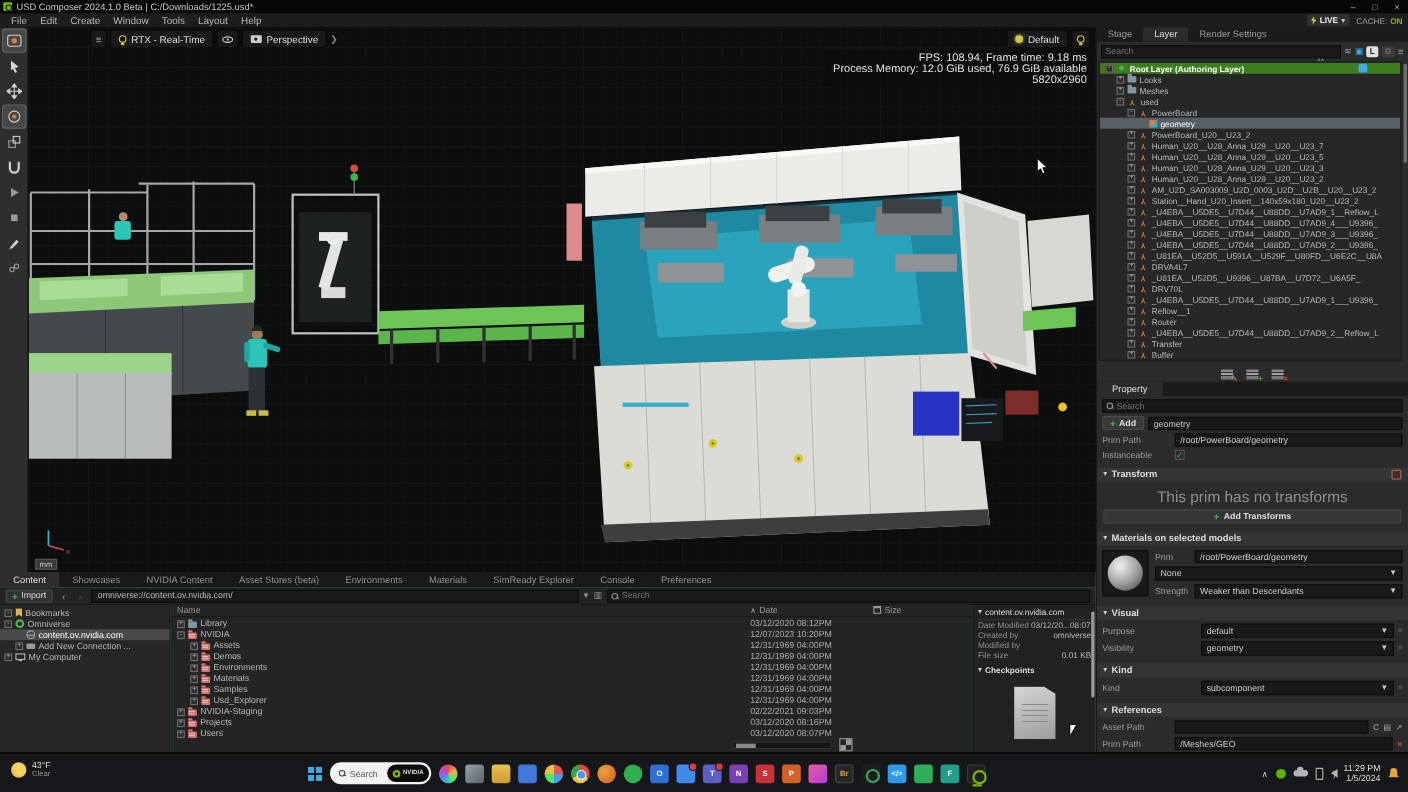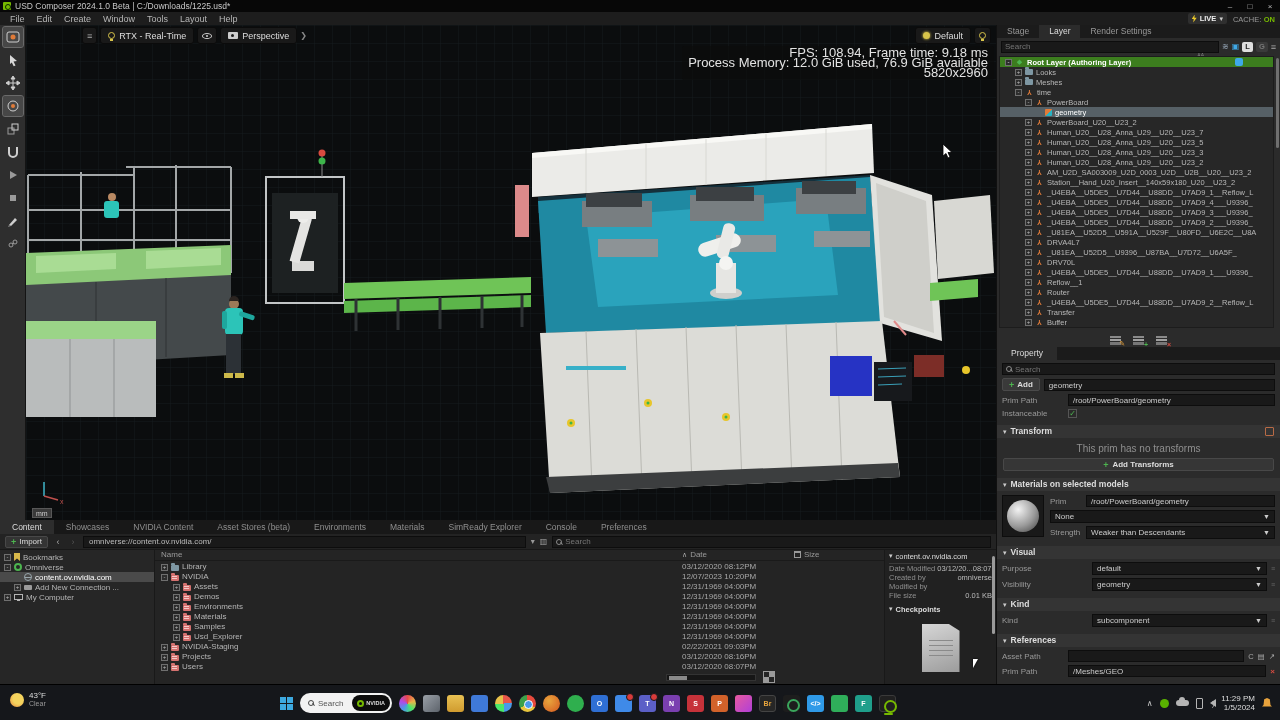--- a/index.html
+++ b/index.html
@@ -32,21 +32,21 @@
 .vp-sq{padding:0 4px}
 .bulb{width:7px;height:7px;border:1px solid #d8c44a;border-radius:50%;position:relative}
 .bulb::after{content:"";position:absolute;left:1px;bottom:-3px;width:3px;height:2px;background:#d8c44a}
 .eye{width:10px;height:6px;border:1px solid #ccc;border-radius:50%;position:relative}
 .eye::after{content:"";position:absolute;left:3px;top:1px;width:2px;height:2px;border-radius:50%;background:#ccc}
 .cam{width:10px;height:7px;background:#ccc;border-radius:1px;position:relative}
 .cam::after{content:"";position:absolute;left:3px;top:2px;width:3px;height:3px;border-radius:50%;background:#1a1a1a}
 .caret{color:#888;font-size:8px}
 .vp-right{position:absolute;right:5px;top:2px;display:flex;gap:3px;z-index:5}
 .sun{width:7px;height:7px;border-radius:50%;background:#d8c44a;box-shadow:0 0 2px 1px rgba(216,196,74,.5)}
-.vp-stats{position:absolute;right:2px;top:21px;background:rgba(12,12,12,.6);padding:2px 6px;font-size:13px;line-height:10px;color:#e3e3e3;text-align:right;border-radius:2px;z-index:5}
+.vp-stats{position:absolute;right:2px;top:21px;background:rgba(12,12,12,.6);padding:2px 6px;font-size:10px;line-height:10px;color:#e3e3e3;text-align:right;border-radius:2px;z-index:5}
 .vp-axis{position:absolute;left:10px;bottom:14px;z-index:5}
 .vp-unit{position:absolute;left:6px;bottom:2px;background:#3a3a3a;border:1px solid #585858;font-size:7px;color:#ccc;padding:0 3px;height:10px;line-height:9px;z-index:5}
 .cursor-arrow{position:absolute;left:916px;top:118px;z-index:6}
 
 #right-panel{position:absolute;left:996px;top:25px;width:284px;height:659px;background:#2b2b2b;border-left:1px solid #101010}
 .rp-tabs{height:13px;background:#1b1b1b;display:flex;font-size:8.5px;color:#989898}
 .rp-tab{padding:0 10px;line-height:13px}
 .rp-tab.active{background:#2b2b2b;color:#ddd}
 .lp-search-row{display:flex;align-items:center;gap:3px;height:17px;padding:0 4px}
 .search-wrap{flex:1;display:flex;align-items:center;background:#191919;border:1px solid #0d0d0d;height:12px;padding:0 3px;gap:3px}
@@ -89,21 +89,21 @@
 .pfield{flex:1;background:#191919;border:1px solid #0d0d0d;height:12px;line-height:11px;padding:0 4px;color:#ccc;font-size:8px;white-space:nowrap;overflow:hidden}
 .pselect{flex:1;background:#191919;border:1px solid #0d0d0d;height:13px;line-height:12px;padding:0 4px;color:#ccc;font-size:8px;display:flex;justify-content:space-between;align-items:center}
 .dd{color:#ccc;font-size:7px}
 .eq{color:#666;font-size:7px}
 .add-btn{background:#3a3a3a;border:1px solid #4a4a4a;border-radius:2px;height:13px;display:flex;align-items:center;gap:3px;padding:0 6px;color:#ddd;font-size:8px;font-weight:bold;flex:none}
 .plus{color:#4db54f;font-weight:bold;font-size:9px}
 .chk{width:9px;height:9px;background:#2a2a2a;border:1px solid #555;color:#4db54f;font-size:8px;line-height:8px;text-align:center}
 .psec{background:#343434;height:13px;line-height:13px;font-size:8.5px;color:#ddd;padding:0 6px;margin-top:7px;display:flex;gap:4px;align-items:center;font-weight:bold}
 .psec .sp{margin-left:auto}
 .tr-icon{width:9px;height:9px;border:1px solid #b86a45;border-radius:1px}
-.pempty{text-align:center;color:#8f8f8f;font-size:10px;margin-top:5px}
+.pempty{text-align:center;color:#8f8f8f;font-size:14px;margin-top:5px}
 .big-btn{margin:4px 6px 0 6px;background:#363636;border:1px solid #484848;border-radius:2px;height:13px;display:flex;align-items:center;justify-content:center;gap:4px;color:#ddd;font-size:8px;font-weight:bold}
 .mat-wrap{display:flex;margin:4px 5px 0 5px;gap:6px}
 .sphere-box{width:42px;height:42px;background:#191919;border:1px solid #0d0d0d;display:flex;align-items:center;justify-content:center;flex:none}
 .sphere{width:32px;height:32px;border-radius:50%;background:radial-gradient(circle at 35% 30%,#f2f2f2,#9a9a9a 55%,#3c3c3c)}
 .mat-col{flex:1;display:flex;flex-direction:column;gap:3px}
 .mat-row{display:flex;align-items:center;gap:4px;font-size:8px;color:#999}
 .mat-row .plabel{width:32px}
 .ref-ic{color:#aaa;font-size:7.5px}
 .red-x{color:#d84b40;font-weight:bold;font-size:8px}
 
@@ -530,21 +530,21 @@
 
       <div class="lt-row" style="--ind: 1;">
         <span class="expander">+</span>
         <span class="ticon i-folder"></span>
         <span>Meshes</span>
       </div>
 
       <div class="lt-row" style="--ind: 1;">
         <span class="expander">-</span>
         <span class="ticon i-xform"></span>
-        <span>time</span>
+        <span>used</span>
       </div>
 
       <div class="lt-row" style="--ind: 2;">
         <span class="expander">-</span>
         <span class="ticon i-xform"></span>
         <span>PowerBoard</span>
       </div>
 
       <div class="lt-row selected" style="--ind: 3;">
         <span class="expander"></span>

